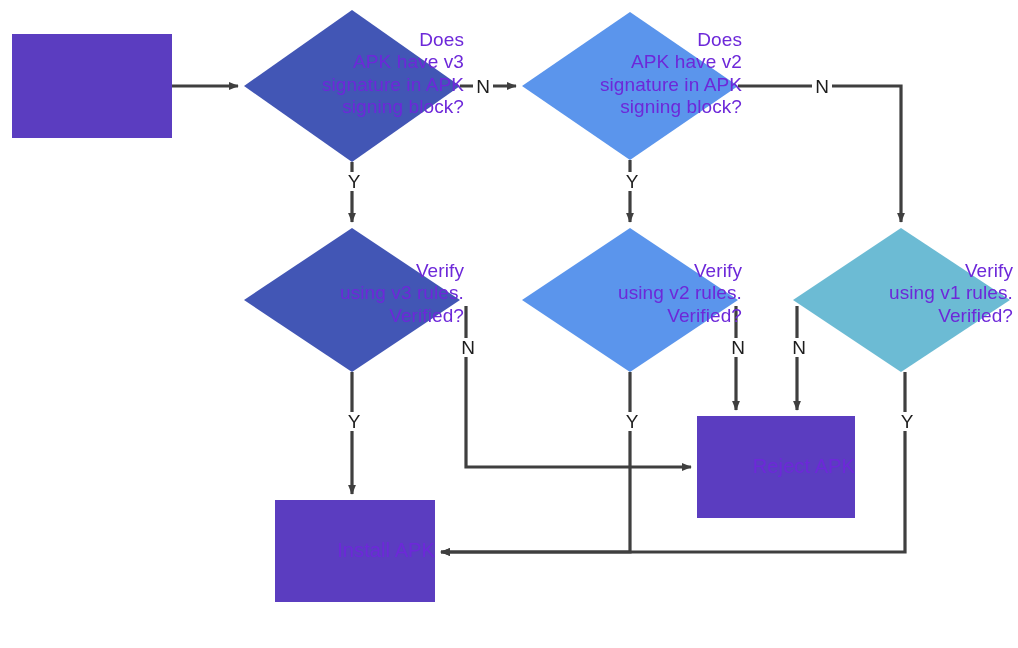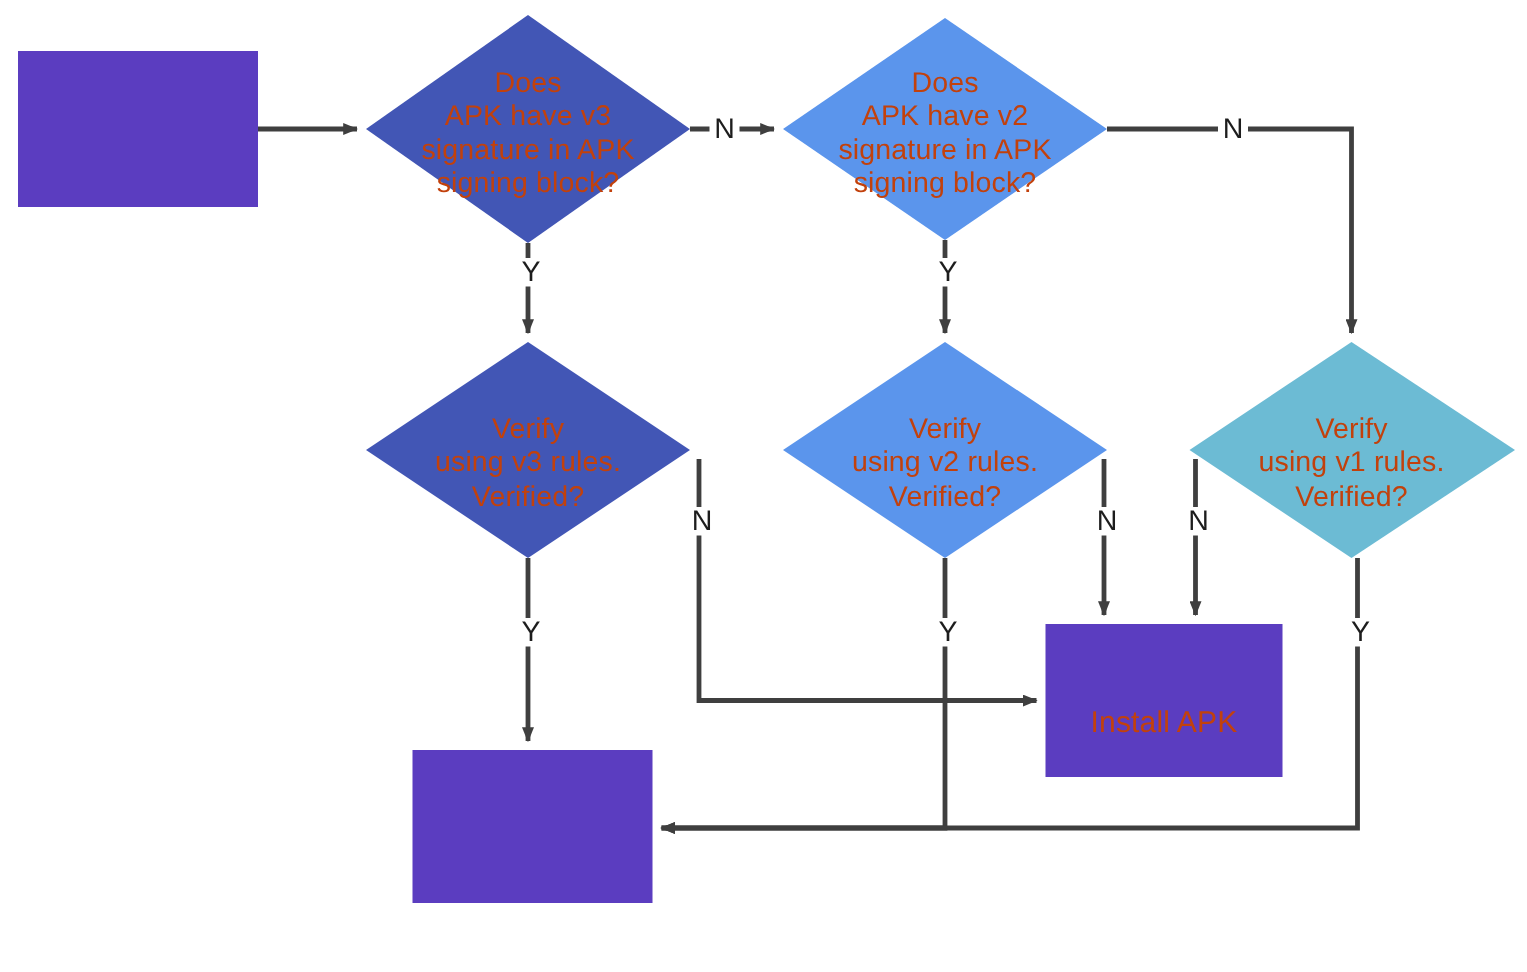--- a/index.html
+++ b/index.html
@@ -33,27 +33,26 @@
     stroke-linejoin: miter;
   }
   .shape-rect {
     stroke: none;
   }
   .shape-diamond {
     stroke: none;
   }
   .node-label {
     position: absolute;
-    color: #c2410c;
-    text-align: center;
+    color: #6d28d9;
+    text-align: right;
     line-height: 1.18;
     pointer-events: none;
     white-space: pre;
     letter-spacing: 0.1px;
-    margin-top: 16px;
   }
   .label-box {
     font-size: 20px;
   }
   .label-diamond {
     font-size: 19px;
   }
   .edge-label {
     position: absolute;
     color: #1d1d1d;
@@ -133,22 +132,23 @@
 Verified?</div>
 
   <div class="node-label label-diamond" style="left:518px; top:260px; width:224px;">Verify
 using v2 rules.
 Verified?</div>
 
   <div class="node-label label-diamond" style="left:789px; top:260px; width:224px;">Verify
 using v1 rules.
 Verified?</div>
 
-  <div class="node-label label-box" style="left:697px; top:455px; width:158px;">Install APK</div>
+  <div class="node-label label-box" style="left:697px; top:455px; width:158px;">Reject APK</div>
 
+  <div class="node-label label-box" style="left:275px; top:539px; width:160px;">Install APK</div>
 
   <div class="edge-label" style="left:473px; top:77px; width:16px;">N</div>
 
   <div class="edge-label" style="left:344px; top:172px; width:16px;">Y</div>
 
   <div class="edge-label" style="left:812px; top:77px; width:16px;">N</div>
 
   <div class="edge-label" style="left:622px; top:172px; width:16px;">Y</div>
 
   <div class="edge-label" style="left:458px; top:338px; width:16px;">N</div>

